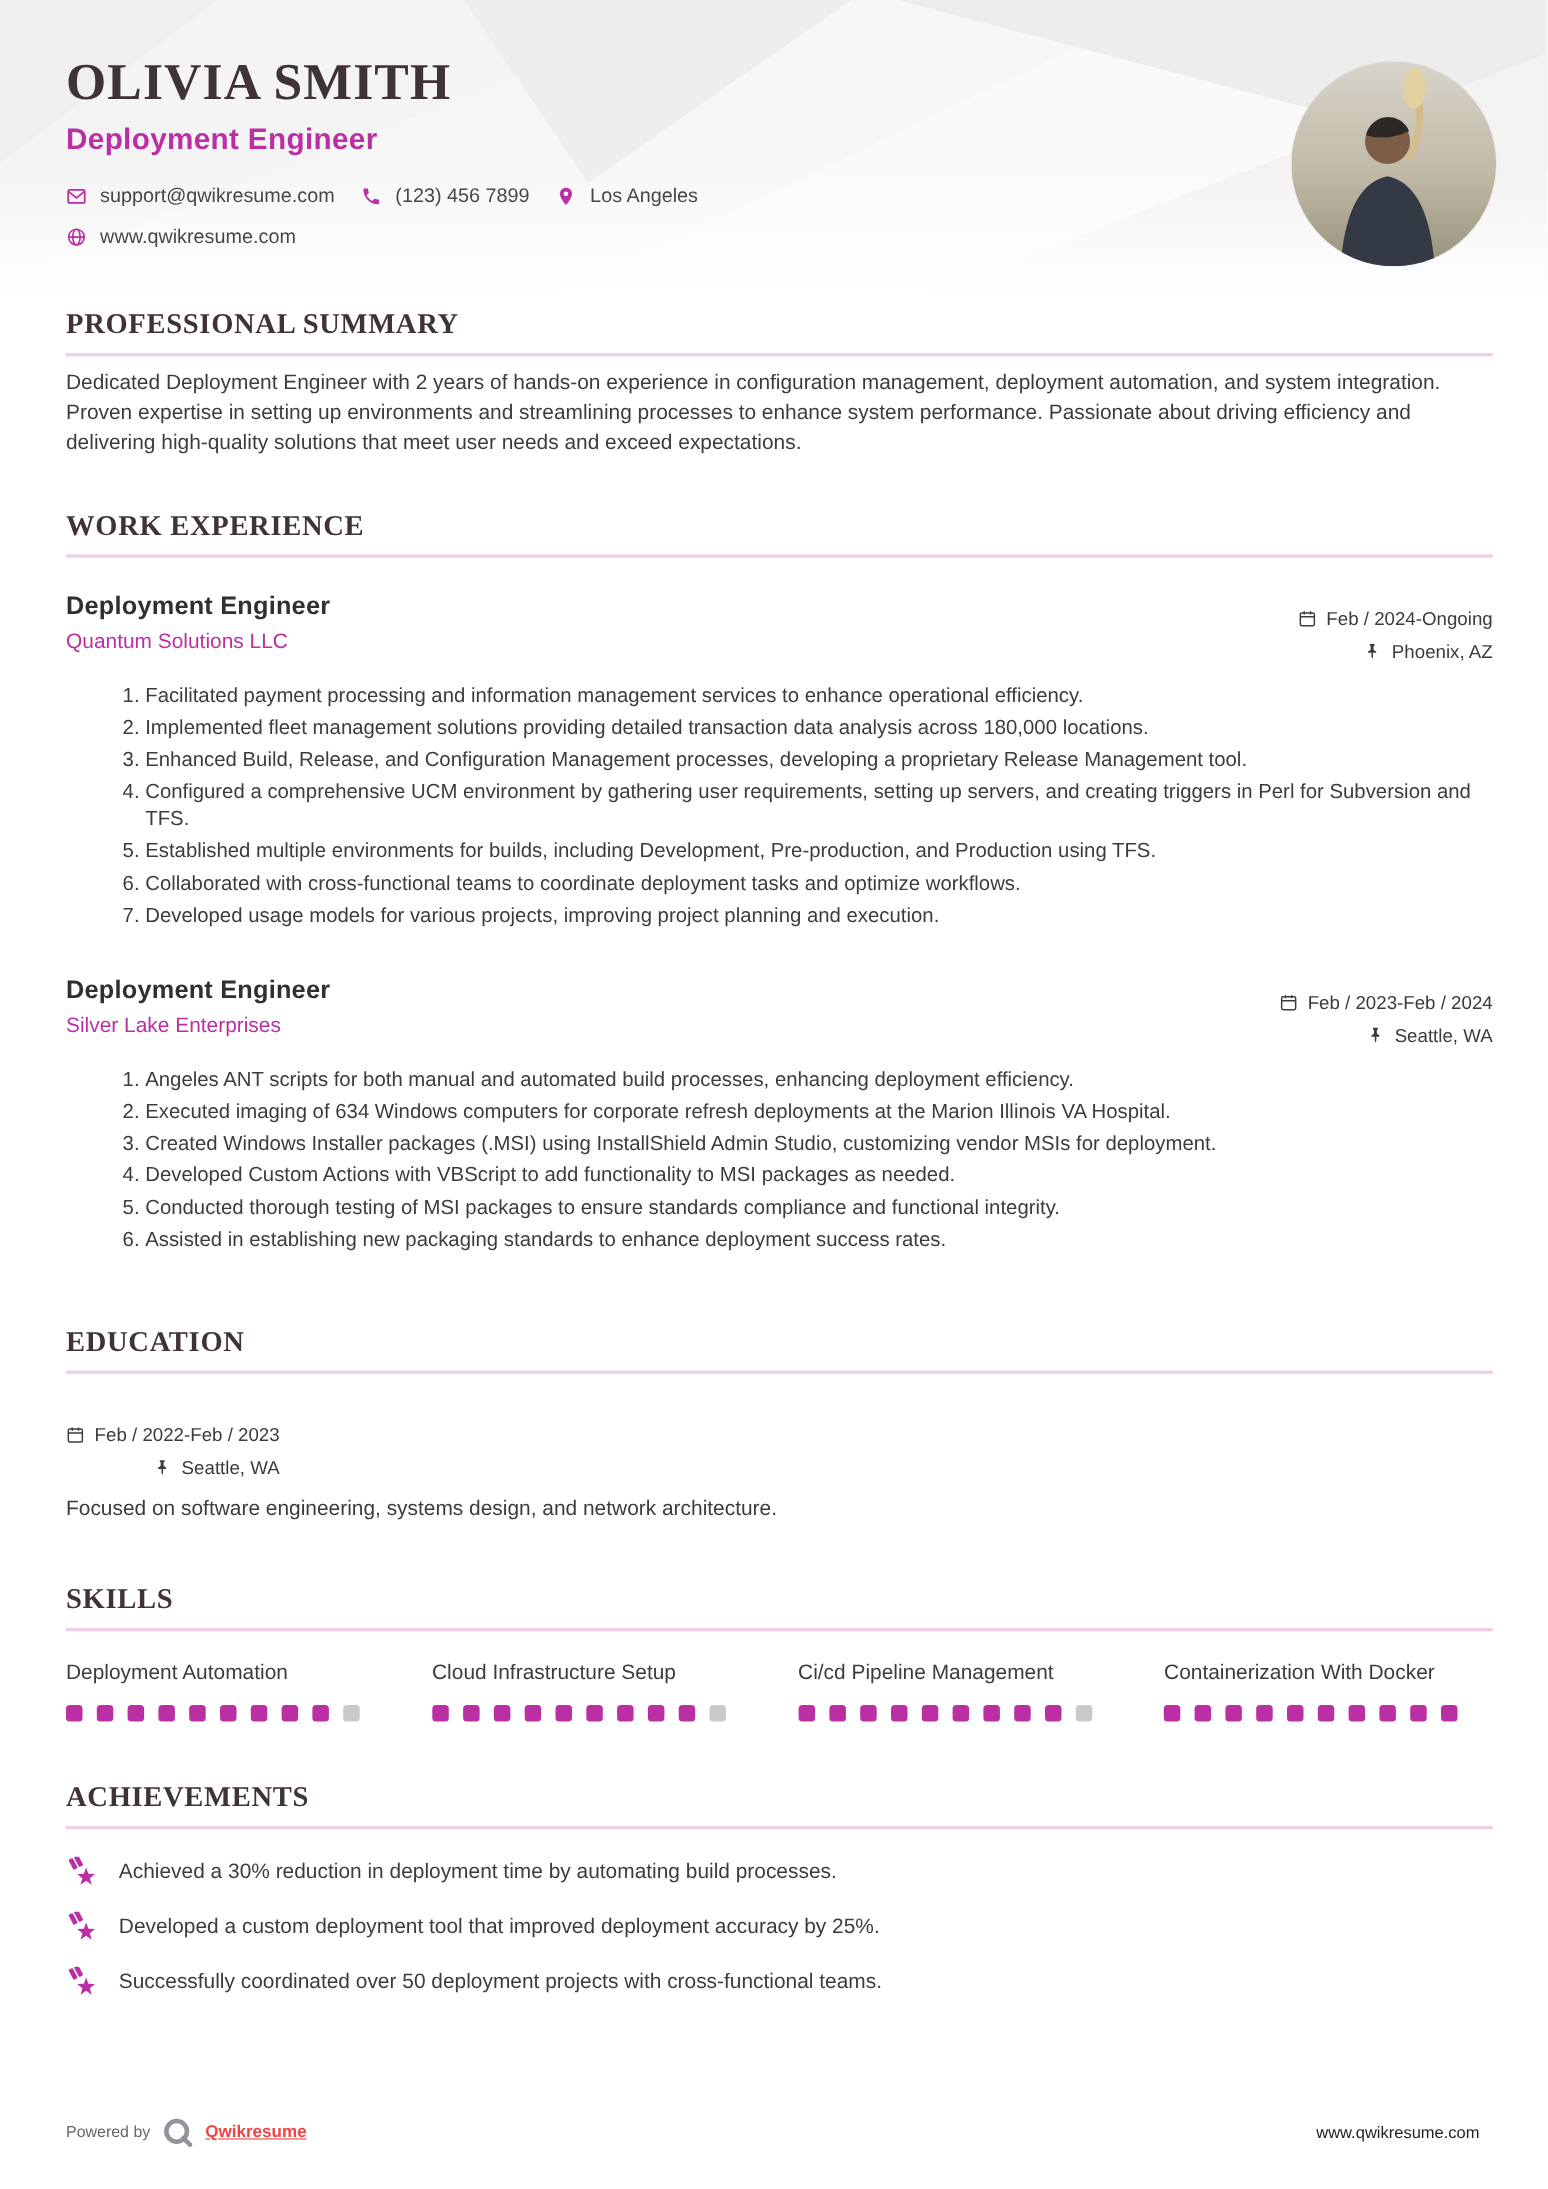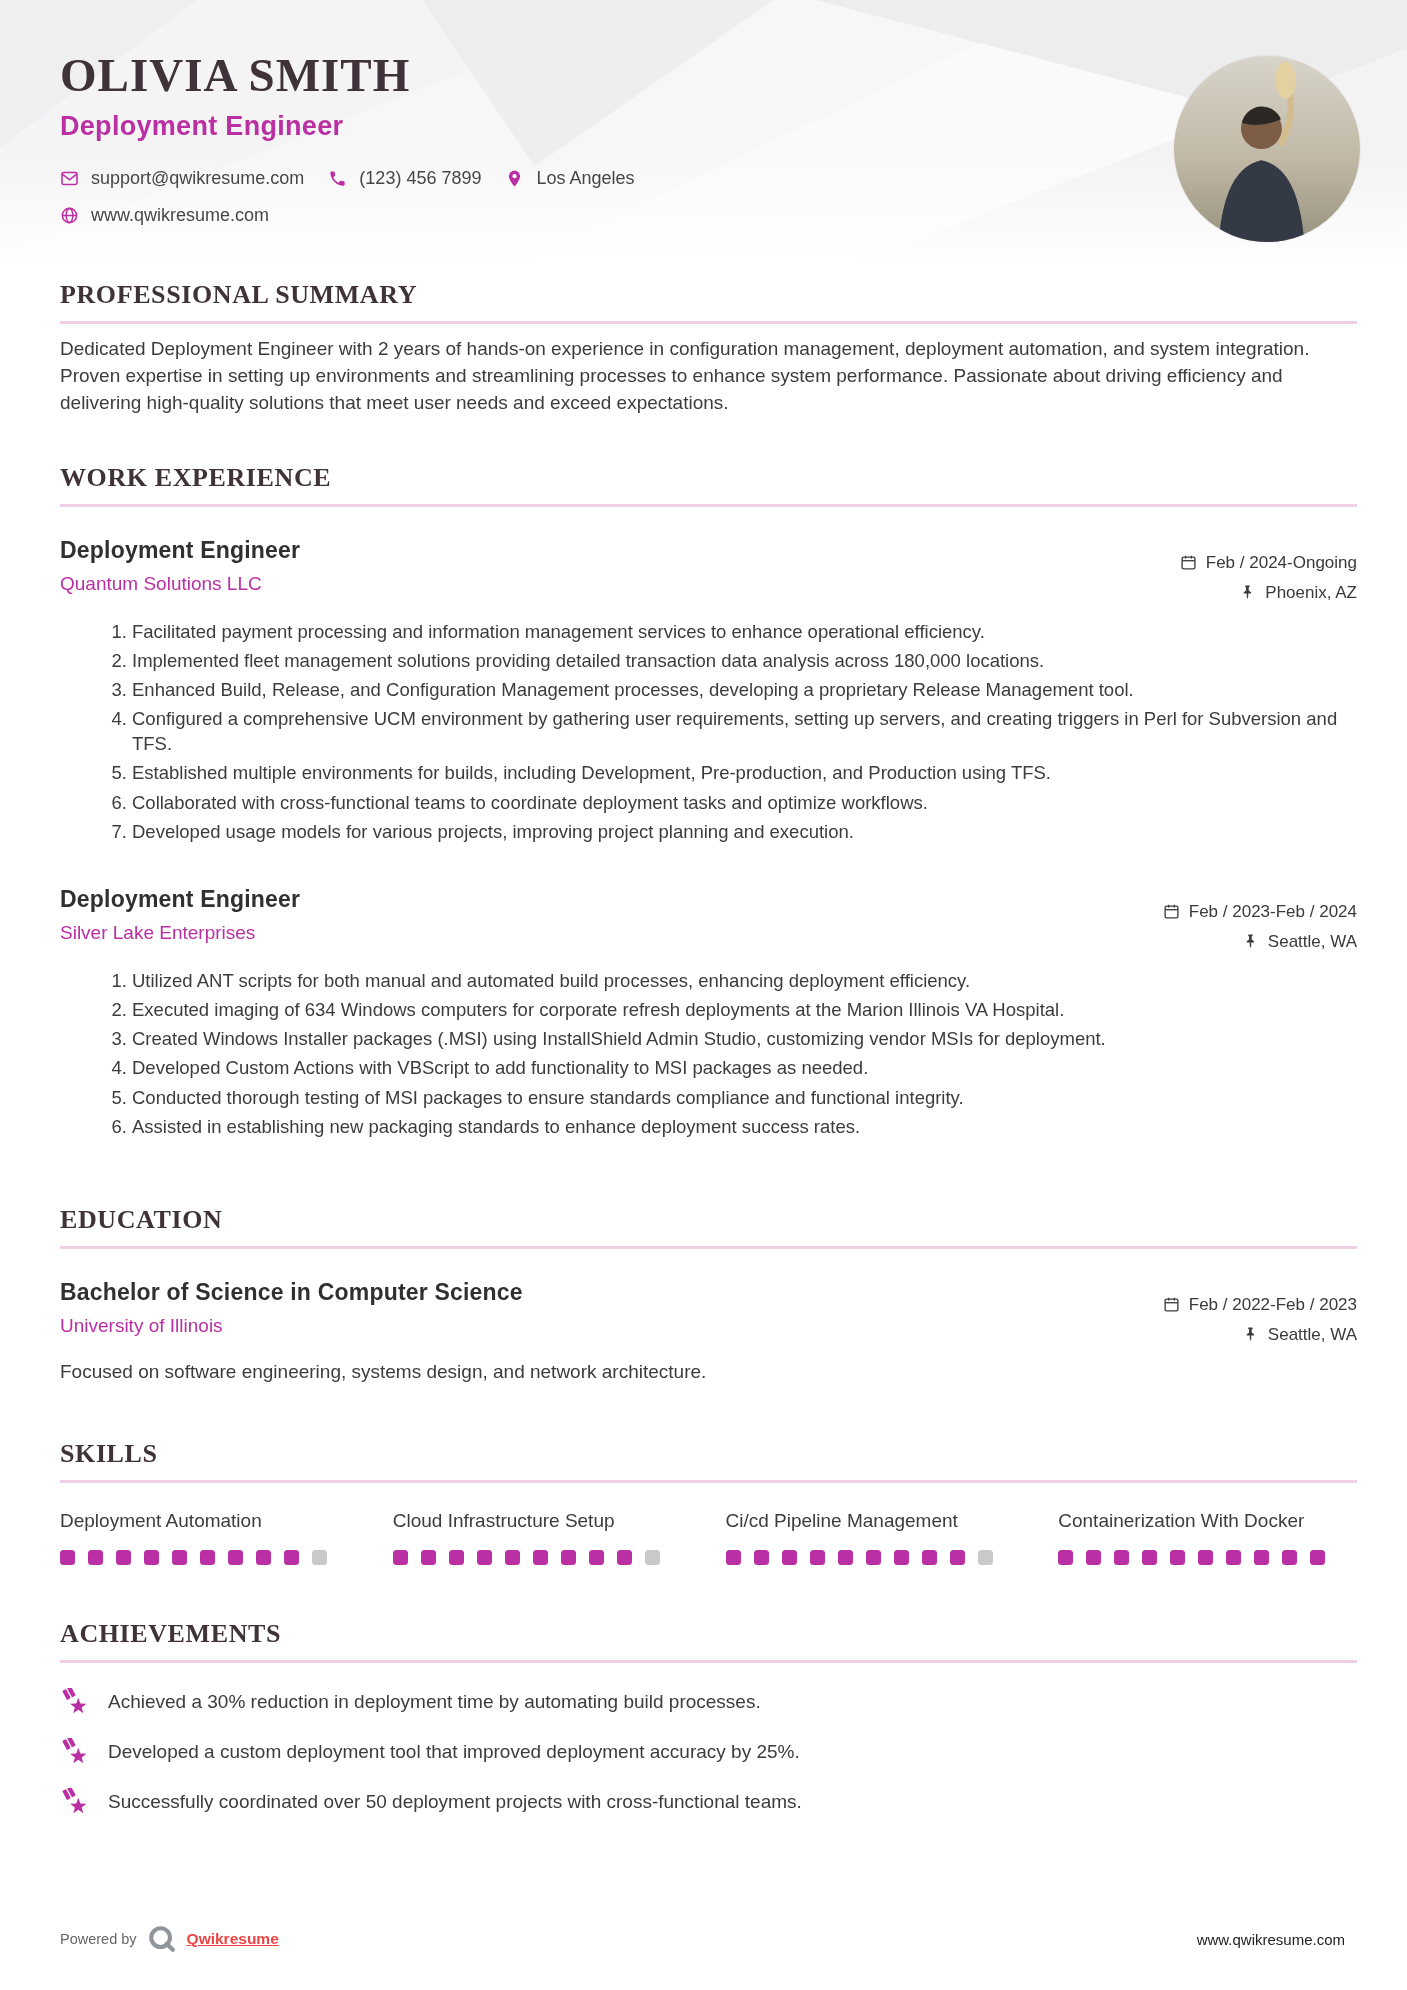--- a/index.html
+++ b/index.html
@@ -215,38 +215,34 @@
           </div>
           <div class="meta-row">
             <svg viewBox="0 0 24 24" fill="currentColor">
                 <path d="M9 2h6v2l-1.3.9v4.4l3.3 2.4v1.6H13v5.2L12 21l-1-2.5v-5.2H6.7v-1.6L10 9.3V4.9L8.7 4z"></path>
               </svg>
             <span>Seattle, WA</span>
           </div>
         </div>
       </div>
       <ol class="bullets">
-        <li>Utilized ANT scripts for both manual and automated build processes, enhancing deployment efficiency.</li>
+        <li>Angeles ANT scripts for both manual and automated build processes, enhancing deployment efficiency.</li>
         <li>Executed imaging of 634 Windows computers for corporate refresh deployments at the Marion Illinois VA Hospital.</li>
         <li>Created Windows Installer packages (.MSI) using InstallShield Admin Studio, customizing vendor MSIs for deployment.</li>
         <li>Developed Custom Actions with VBScript to add functionality to MSI packages as needed.</li>
         <li>Conducted thorough testing of MSI packages to ensure standards compliance and functional integrity.</li>
         <li>Assisted in establishing new packaging standards to enhance deployment success rates.</li>
       </ol>
     </article>
   </section>
 
   <section class="section wide">
     <h2>EDUCATION</h2>
     <article class="job">
       <div class="job-head">
-        <div>
-          <div class="job-title">Bachelor of Science in Computer Science</div>
-          <div class="company">University of Illinois</div>
-        </div>
         <div class="job-meta">
           <div class="meta-row">
             <svg viewBox="0 0 24 24" fill="none" stroke="currentColor" stroke-width="1.9">
                 <rect x="3" y="4.5" width="18" height="16.5" rx="2"></rect>
                 <line x1="3" y1="9.5" x2="21" y2="9.5"></line>
                 <line x1="8" y1="2.5" x2="8" y2="6.5"></line>
                 <line x1="16" y1="2.5" x2="16" y2="6.5"></line>
               </svg>
             <span>Feb / 2022-Feb / 2023</span>
           </div>

